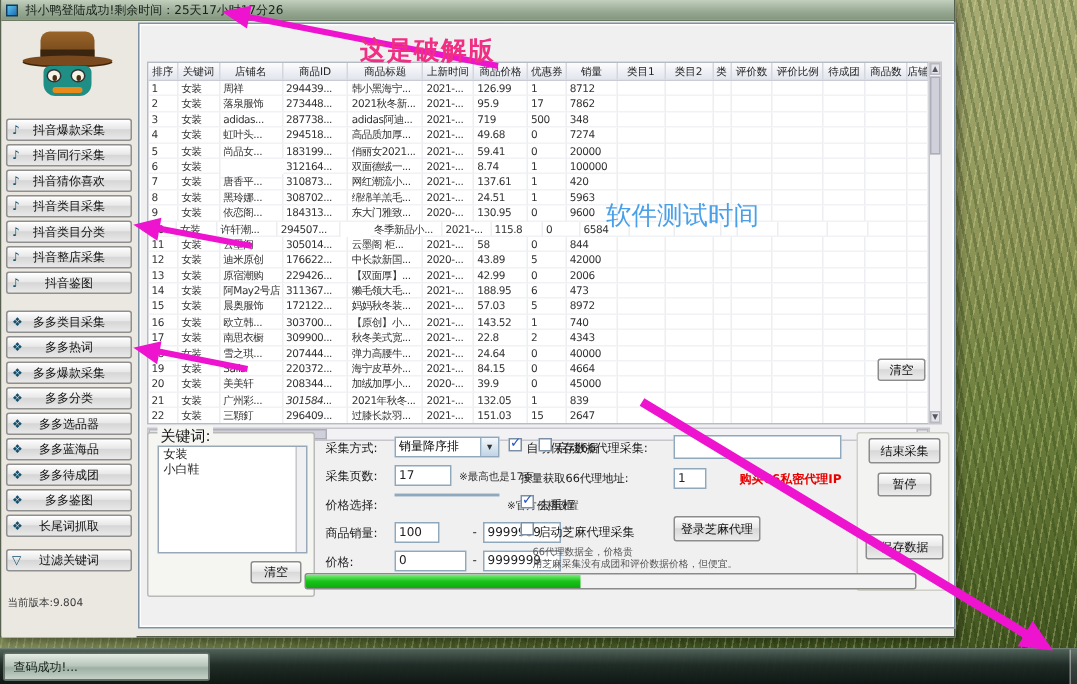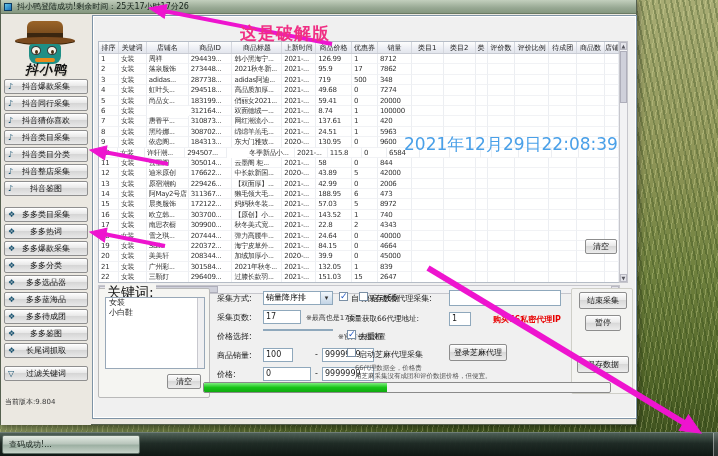--- a/index.html
+++ b/index.html
@@ -63,21 +63,21 @@
   .input { background:#fff; border:1px solid #8fa8bc; font-size:8px; color:#222; padding:0 2px; line-height:12px; overflow:hidden; white-space:nowrap; }
   .cb { position:relative; display:inline-block; width:9px; height:9px; background:#fff; border:1px solid #7a8fa5; vertical-align:-1px; }
   .cb.checked::after { content:"✓"; position:absolute; left:0px; top:-2px; font-size:9px; color:#2257c4; font-weight:bold; }
   .dd { position:relative; background:#fff; border:1px solid #8fa8bc; font-size:8px; line-height:12px; padding:0 13px 0 2px; overflow:hidden; white-space:nowrap; }
   .dd::after { content:"▾"; position:absolute; right:0; top:0; width:11px; height:100%; text-align:center; font-size:7px; color:#333;
     background:linear-gradient(180deg,#f4f8fc,#d6e2ee 60%,#c2d4e6); border-left:1px solid #9ab0c4; }
   .flabel { position:absolute; font-size:8px; color:#1a1a1a; white-space:nowrap; }
   .note { position:absolute; font-size:7px; color:#333; white-space:nowrap; }
   
   .kwbox { position:absolute; left:5px; top:272px; width:112px; height:110px; border:1px solid #b9b9b9; border-radius:2px; background:#f5f5f2; }
-  .kwbox .lg { position:absolute; left:6px; top:-5px; background:#f5f5f2; font-size:14px; padding:0 2px; color:#111; }
+  .kwbox .lg { position:absolute; left:6px; top:-5px; background:#f5f5f2; font-size:10px; padding:0 2px; color:#111; }
   .kwlist { position:absolute; left:6px; top:8px; width:100px; height:72px; background:#fff; border:1px solid #98a8b8; }
   .kwlist .it { font-size:8px; line-height:10px; padding-left:3px; color:#222; }
   .kwlist .sb { position:absolute; right:0; top:0; width:7px; height:100%; background:#f0f0f2; border-left:1px solid #c8c8ce; }
   .progress { position:absolute; left:110px; top:366px; width:408px; height:11px; border:1px solid #8a8a8a; background:#f2f2f2; border-radius:2px; overflow:hidden; }
   .progress .fill { height:100%; background:linear-gradient(180deg,#7ef07e,#18c418 50%,#0fa90f); }
   .redlink { position:absolute; font-size:8px; color:#e80000; font-weight:bold; white-space:nowrap; }
   .gray2 { position:absolute; font-size:6.5px; color:#555; line-height:8px; white-space:nowrap; }
   .btncol { position:absolute; left:478px; top:272px; width:62px; height:106px; background:#f3f3f1; border:1px solid #cfcfc8; border-radius:2px; }
   
   .taskbar { position:absolute; left:0; top:432px; width:718px; height:24px;
@@ -119,21 +119,20 @@
       <div class="hatband"></div>
       <div class="hatbrim"></div>
       <div class="face"></div>
       <div class="eye l">
           <div class="pupil"></div>
         </div>
       <div class="eye r">
           <div class="pupil"></div>
         </div>
       <div class="beak"></div>
-      <div class="brand">抖小鸭</div>
     </div>
     <div id="sidebar-buttons">
         <div class="sbtn">
           <span class="si">♪</span>
           <span class="lb">抖音爆款采集</span>
         </div>
         <div class="sbtn">
           <span class="si">♪</span>
           <span class="lb">抖音同行采集</span>
         </div>
@@ -603,21 +602,21 @@
             <div style="width: 28px;"></div>
             <div style="width: 34px;"></div>
             <div style="width: 28px;"></div>
             <div style="width: 28px;"></div>
             <div style="width: 14px;"></div>
           </div>
           <div class="trow">
             <div style="width: 20px;">21</div>
             <div style="width: 28px;">女装</div>
             <div style="width: 42px;">广州彩...</div>
-            <div style="width: 44px;">301584...</div>
+            <div style="width: 44px; font-style: italic;">301584...</div>
             <div style="width: 50px;">2021年秋冬...</div>
             <div style="width: 34px;">2021-...</div>
             <div style="width: 36px;">132.05</div>
             <div style="width: 26px;">1</div>
             <div style="width: 34px;">839</div>
             <div style="width: 32px;"></div>
             <div style="width: 32px;"></div>
             <div style="width: 12px;"></div>
             <div style="width: 28px;"></div>
             <div style="width: 34px;"></div>
@@ -726,21 +725,21 @@
   </div>
 </div>
 
 <div class="taskbar">
   <div class="tbtn">查码成功!...</div>
   <div class="showdesk"></div>
 </div>
 
 <div class="anno-crack">这是破解版</div>
 <div class="anno-promo" style="color: rgb(74, 160, 232);">
-  <div>2021年12月29日22:08:39</div>
+  <div>软件测试时间</div>
 </div>
 <svg class="arrows" width="718" height="456">
   <g stroke="#ee14cf" fill="#ee14cf">
     <line x1="332" y1="44" x2="164" y2="11" stroke-width="4"></line>
     <polygon points="0,0 -17,-7 -17,7" transform="translate(149,8) rotate(191.5)"></polygon>
     <line x1="168" y1="164" x2="104" y2="152" stroke-width="4"></line>
     <polygon points="0,0 -16,-7 -16,7" transform="translate(90,150) rotate(190)"></polygon>
     <line x1="165" y1="246" x2="104" y2="234" stroke-width="4"></line>
     <polygon points="0,0 -16,-7 -16,7" transform="translate(90,232) rotate(191)"></polygon>
     <line x1="428" y1="268" x2="686" y2="424" stroke-width="6"></line>

